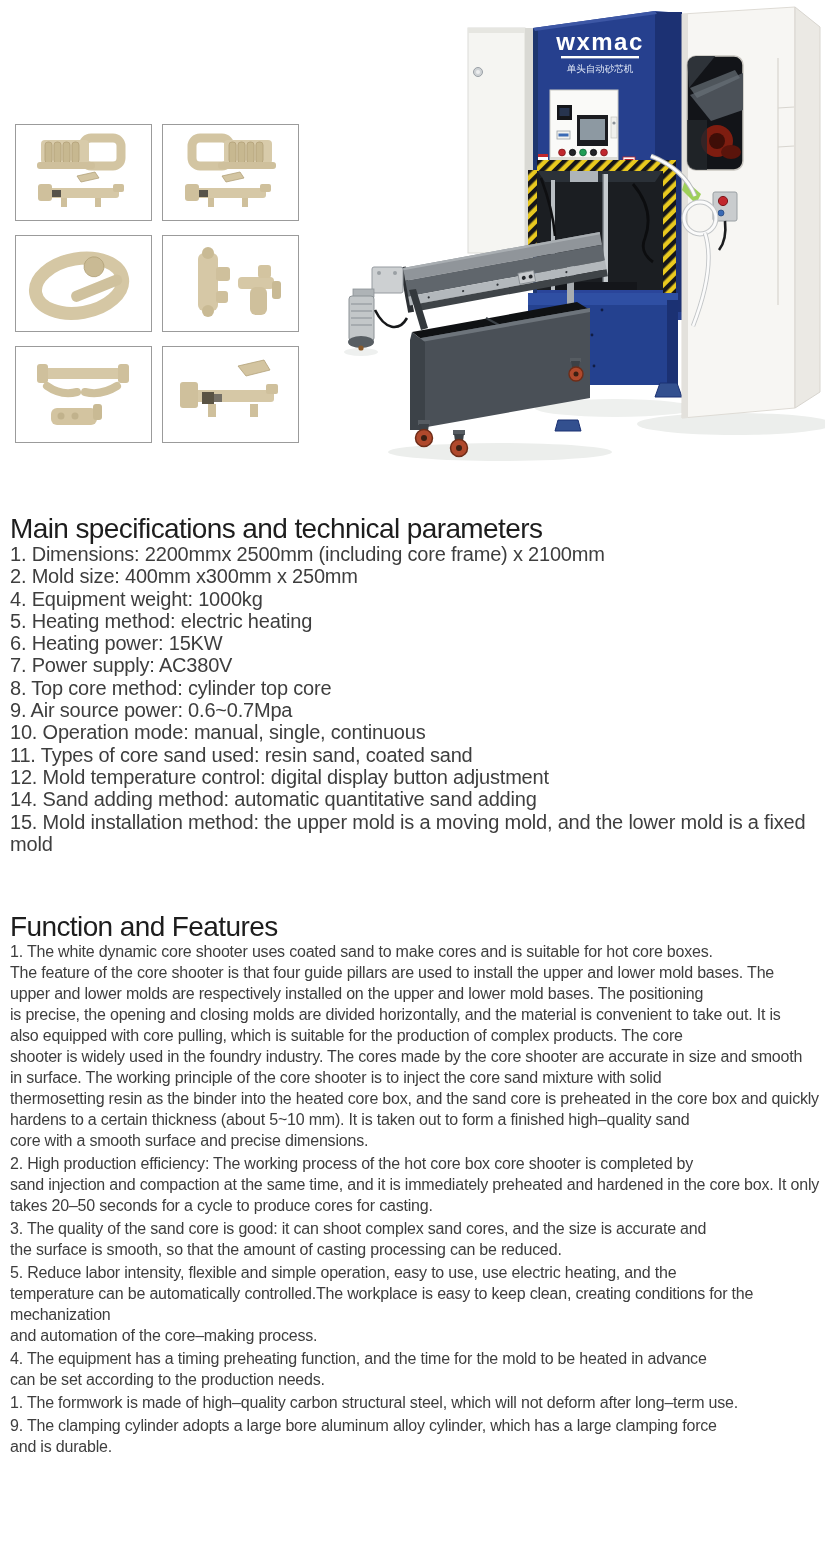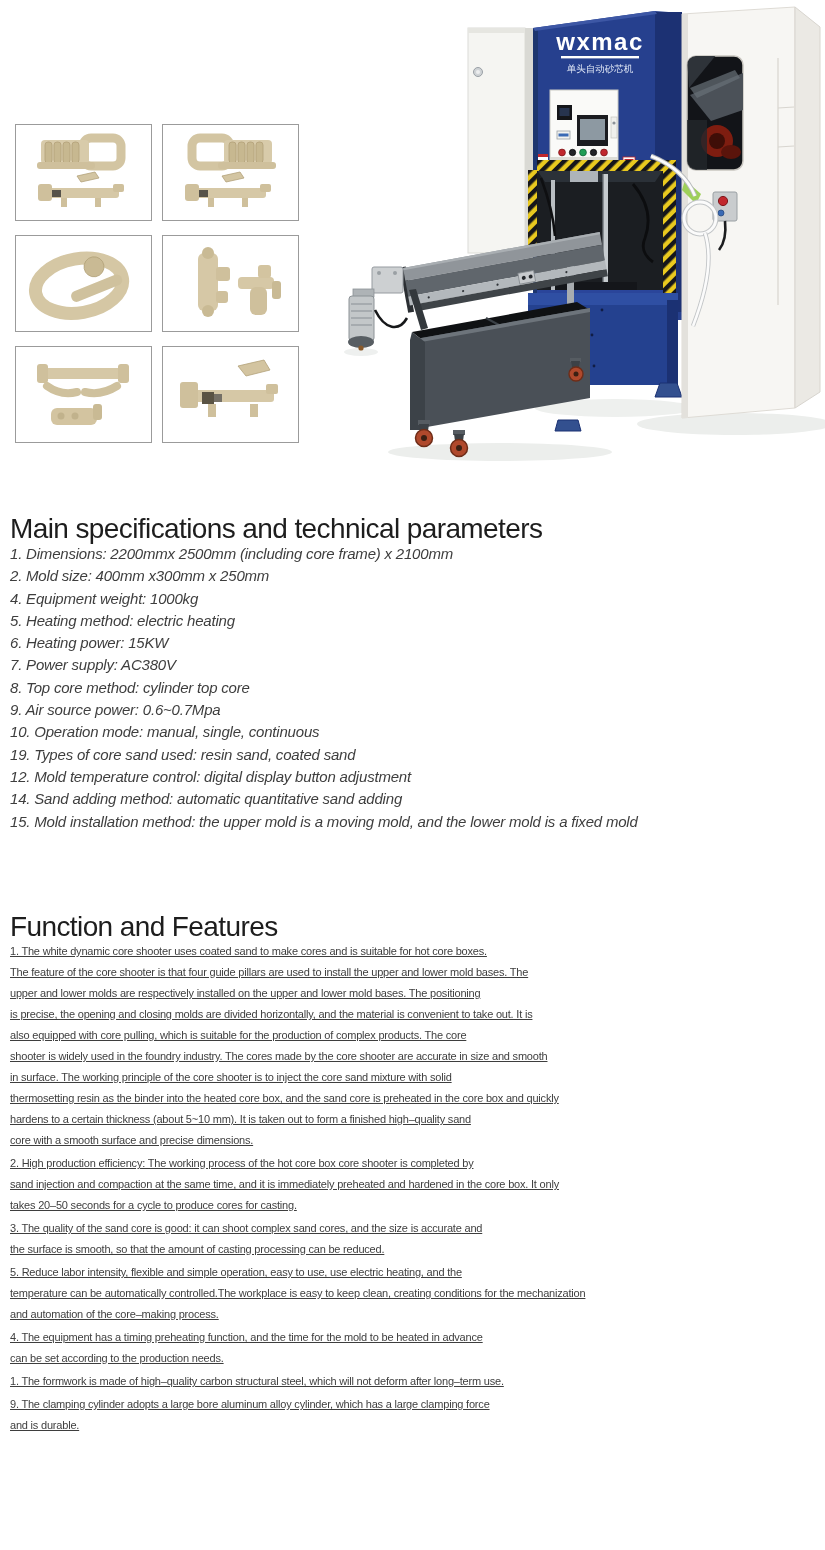--- a/index.html
+++ b/index.html
@@ -25,25 +25,25 @@
   
   .section-title{
     position:absolute;left:10px;
     font-size:28px;font-weight:400;color:#1d1d1d;letter-spacing:-0.6px;
     white-space:nowrap;
   }
   #specs-title{top:494px;}
   #features-title{top:892px;}
   #specs-list{
     position:absolute;left:10px;top:543px;width:805px;
-    font-size:15px;line-height:22.3px;color:#3e3e3e;letter-spacing:-0.2px;font-style:italic;
+    font-size:20px;line-height:22.3px;color:#3e3e3e;letter-spacing:-0.2px;
   }
   #features-list{
     position:absolute;left:10px;top:941px;width:812px;
-    font-size:11px;line-height:21px;color:#3e3e3e;letter-spacing:-0.2px;text-decoration:underline;
+    font-size:16px;line-height:21px;color:#3e3e3e;letter-spacing:-0.2px;
   }
   #features-list p{margin:0 0 2px 0;white-space:pre-line;}
 </style>
 </head>
 <body>
 
 <div id="gallery">
 
   <div class="thumb">
     <svg width="125" height="85" viewBox="0 0 125 85">
@@ -336,21 +336,21 @@
 <div id="specs-list">
   <div>1. Dimensions: 2200mmx 2500mm (including core frame) x 2100mm</div>
   <div>2. Mold size: 400mm x300mm x 250mm</div>
   <div>4. Equipment weight: 1000kg</div>
   <div>5. Heating method: electric heating</div>
   <div>6. Heating power: 15KW</div>
   <div>7. Power supply: AC380V</div>
   <div>8. Top core method: cylinder top core</div>
   <div>9. Air source power: 0.6~0.7Mpa</div>
   <div>10. Operation mode: manual, single, continuous</div>
-  <div>19. Types of core sand used: resin sand, coated sand</div>
+  <div>11. Types of core sand used: resin sand, coated sand</div>
   <div>12. Mold temperature control: digital display button adjustment</div>
   <div>14. Sand adding method: automatic quantitative sand adding</div>
   <div>15. Mold installation method: the upper mold is a moving mold, and the lower mold is a fixed mold</div>
 </div>
 
 <h1 id="features-title" class="section-title">Function and Features</h1>
 <div id="features-list">
   <p>1. The white dynamic core shooter uses coated sand to make cores and is suitable for hot core boxes.
 The feature of the core shooter is that four guide pillars are used to install the upper and lower mold bases. The
 upper and lower molds are respectively installed on the upper and lower mold bases. The positioning

